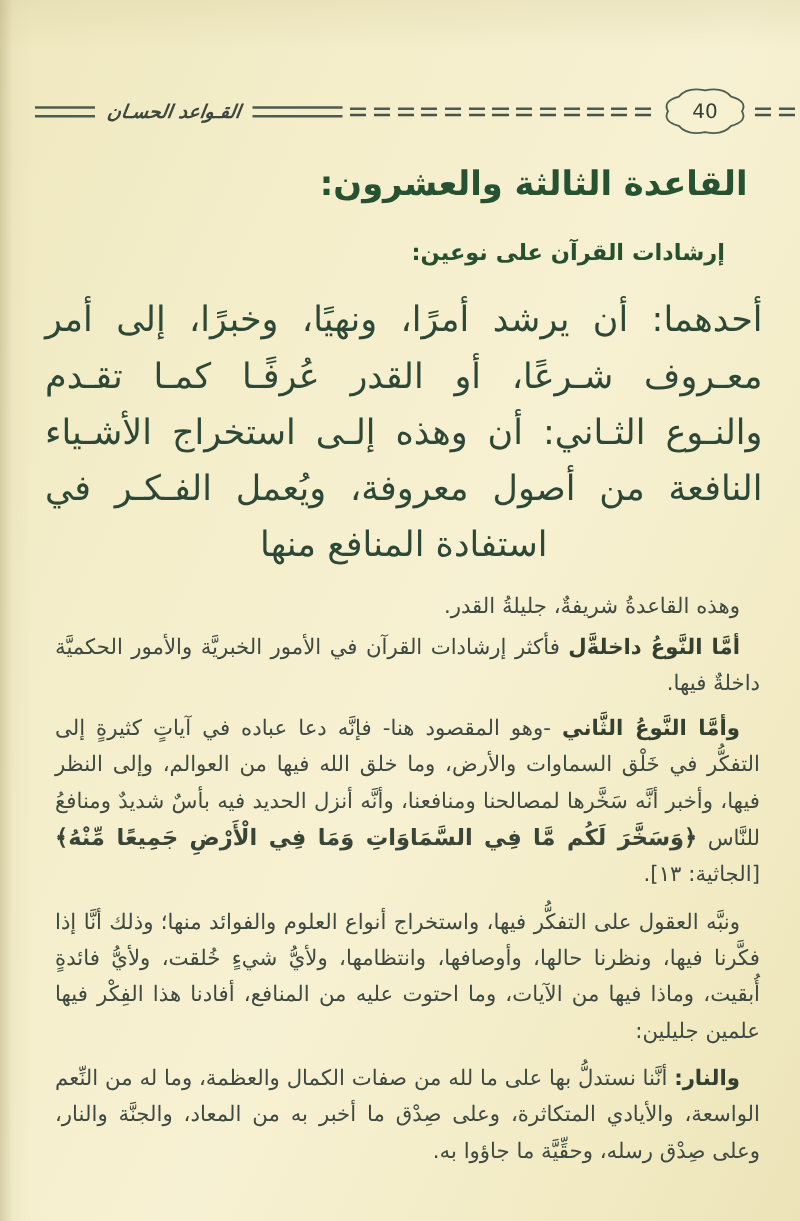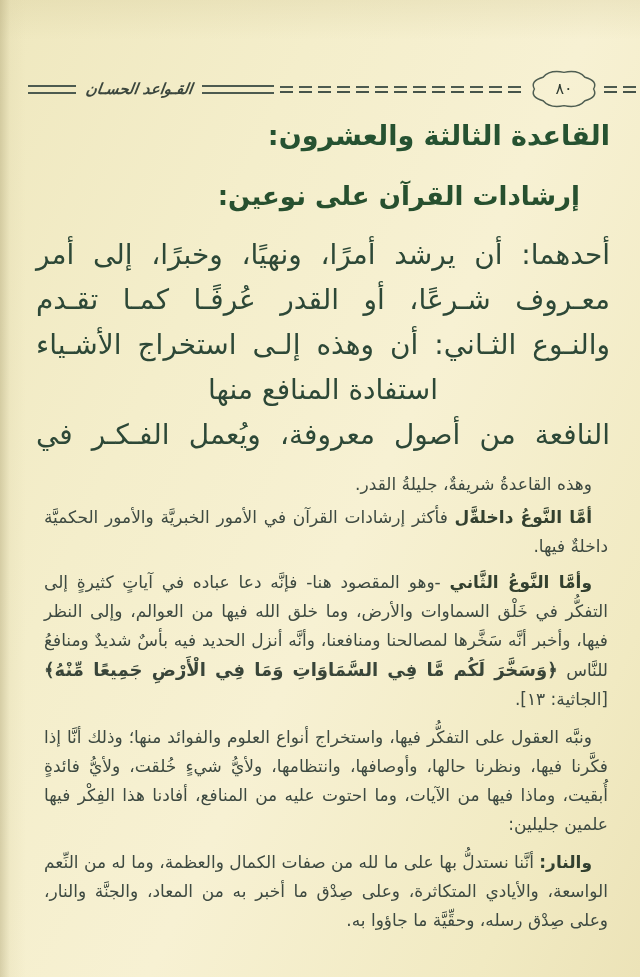--- a/index.html
+++ b/index.html
@@ -41,27 +41,27 @@
   .medallion{position:relative;width:74px;height:46px;flex:0 0 auto;margin:0 3px;}
   .medallion svg{position:absolute;inset:0;}
   .pagenum{
     position:absolute;inset:0;display:flex;align-items:center;justify-content:center;
     font-size:16px;color:#323e34;padding-bottom:2px;
   }
   .rule.r-right{width:36px;}
   
   .content{position:absolute;top:106px;left:30px;right:30px;direction:rtl;}
   h1.chtitle{
-    margin:0;padding-top:12px;
+    margin:12px;padding-top:12px;
     font-size:27px;line-height:1.35;font-weight:bold;color:#265231;
     text-align:right;
   }
   h2.subtitle{
     margin:25px 0 0;padding-right:30px;
-    font-size:26px;line-height:1.35;font-weight:bold;color:#27502f;
+    font-size:18px;line-height:1.35;font-weight:bold;color:#27502f;
   }
   .display-block{
     margin-top:17px;padding-left:6px;
     font-size:28px;font-weight:normal;color:#2d4837;line-height:45px;
   }
   .dline{white-space:normal;}
   .dline.j{text-align:justify;text-align-last:justify;-moz-text-align-last:justify;}
   .dline.c{text-align:center;}
   .bodytext{
     margin:0;padding:0 2px 0 14px;
@@ -83,35 +83,35 @@
 
   <div class="pagehead">
     <span class="rule solid r-left"></span>
     <span class="booktitle">القـواعد الحسـان</span>
     <span class="rule solid r-mid"></span>
     <span class="rule dashed r-dash"></span>
     <span class="medallion">
       <svg viewBox="0 0 80 48" width="74" height="46">
         <path d="M 72 24 Q 76.96 15.2 62.6 11.3 Q 55.3 2.75 40 6 Q 24.7 2.75 17.4 11.3 Q 3.04 15.2 8 24 Q 3.04 32.8 17.4 36.7 Q 24.7 45.25 40 42 Q 55.3 45.25 62.6 36.7 Q 76.96 32.8 72 24 Z" fill="none" stroke="#4f5e52" stroke-width="1.6"></path>
       </svg>
-      <span class="pagenum">٨٠</span>
+      <span class="pagenum">40</span>
     </span>
     <span class="rule dashed r-right"></span>
   </div>
 
   <main class="content">
     <h1 class="chtitle">القاعدة الثالثة والعشرون:</h1>
     <h2 class="subtitle">إرشادات القرآن على نوعين:</h2>
 
     <div class="display-block">
       <div class="dline j">أحدهما: أن يرشد أمرًا، ونهيًا، وخبرًا، إلى أمر</div>
       <div class="dline j">معـروف شـرعًا، أو القدر عُرفًـا كمـا تقـدم</div>
       <div class="dline j">والنـوع الثـاني: أن وهذه إلـى استخراج الأشـياء</div>
+      <div class="dline j">النافعة من أصول معروفة، ويُعمل الفـكـر في</div>
       <div class="dline c">استفادة المنافع منها</div>
-      <div class="dline j">النافعة من أصول معروفة، ويُعمل الفـكـر في</div>
     </div>
 
     <p class="bodytext p1">
       <span>وهذه القاعدةُ شريفةٌ، جليلةُ القدر.</span>
     </p>
 
     <p class="bodytext p2">
       <span class="lead">أمَّا النَّوعُ داخلةَّل</span><span> فأكثر إرشادات القرآن في الأمور الخبريَّة والأمور الحكميَّة داخلةٌ فيها.</span>
     </p>
 

